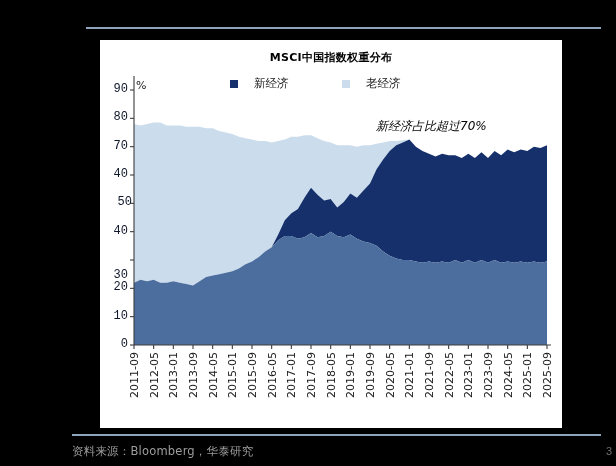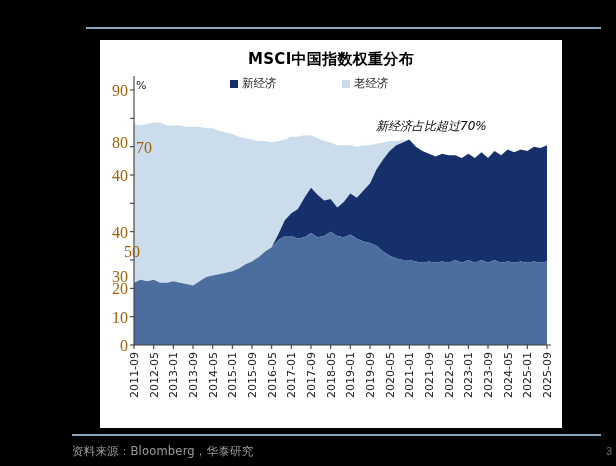--- a/index.html
+++ b/index.html
@@ -23,49 +23,49 @@
     position:absolute;right:4px;top:440px;color:#6f6f6f;font-size:11px;line-height:22px;
   }
 
   .panel{
     position:absolute;left:100px;top:40px;width:462px;height:388px;
     background:#ffffff;
   }
 
   .chart-title{
     position:absolute;left:0;top:10px;width:462px;text-align:center;
-    font-size:15px;font-weight:bold;color:#000;
+    font-size:11px;font-weight:bold;color:#000;
     font-family:"DejaVu Sans","Liberation Sans",sans-serif;
     letter-spacing:.3px;
   }
 
   .legend{position:absolute;left:0;top:36px;width:462px;height:16px;}
-  .legend-item{position:absolute;display:flex;align-items:center;gap:4px;
+  .legend-item{position:absolute;display:flex;align-items:center;gap:16px;
     font-size:11.5px;color:#1a1a1a;font-family:"DejaVu Sans","Liberation Sans",sans-serif;}
   .lg-new{left:130px;}
   .lg-old{left:242px;}
   .swatch{width:8px;height:8px;display:inline-block;}
 
   .unit{
     position:absolute;left:36px;top:39px;font-size:11px;color:#1a1a1a;
     font-family:"DejaVu Sans","Liberation Sans",sans-serif;
   }
 
   .annotation{
     position:absolute;left:276px;top:78px;
     font-size:12px;font-weight:normal;font-style:italic;color:#000;
     font-family:"DejaVu Sans","Liberation Sans",sans-serif;
     white-space:nowrap;
   }
 
   .plot-svg{position:absolute;left:0;top:0;width:462px;height:388px;}
 
   .ytick{
-    position:absolute;width:28px;text-align:right;font-size:16px;color:#a16207;
-    font-family:Liberation Serif, serif;
+    position:absolute;width:28px;text-align:right;font-size:12px;color:#0f172a;
+    font-family:Liberation Mono, monospace;
     transform:translateY(-8px);
   }
   .xtick{
     position:absolute;font-size:11px;color:#1a1a1a;
     font-family:"DejaVu Sans","Liberation Sans",sans-serif;
     writing-mode:vertical-rl;transform:rotate(180deg);
     transform-origin:center;white-space:nowrap;letter-spacing:0px;
   }
 </style>
 </head>
@@ -133,24 +133,24 @@
         <line x1="427.3333333333333" y1="305" x2="427.3333333333333" y2="309" stroke="#3c3c3c" stroke-width="1.1"></line>
         <line x1="447" y1="305" x2="447" y2="309" stroke="#3c3c3c" stroke-width="1.1"></line>
       </svg>
 
     <div id="yticks">
         <div class="ytick" style="left: 0px; top: 305px;">0</div>
         <div class="ytick" style="left: 0px; top: 276.667px;">10</div>
         <div class="ytick" style="left: 0px; top: 248.333px;">20</div>
         <div class="ytick" style="left: 0px; top: 236px;">30</div>
         <div class="ytick" style="left: 0px; top: 191.667px; text-align: right;">40</div>
-        <div class="ytick" style="left: 12px; top: 163.333px; margin-top: 48px;">50</div>
+        <div class="ytick" style="left: 4px; top: 163.333px;">50</div>
         <div class="ytick" style="left: 0px; top: 135px;">40</div>
-        <div class="ytick" style="left: 0px; top: 106.667px; padding-left: 24px;">70</div>
-        <div class="ytick" style="left: 0px; top: 78.3333px; margin-top: 24px;">80</div>
+        <div class="ytick" style="left: 0px; top: 106.667px;">70</div>
+        <div class="ytick" style="left: 0px; top: 78.3333px;">80</div>
         <div class="ytick" style="left: 0px; top: 50px;">90</div>
       </div>
     <div id="xticks">
         <div class="xtick" style="left: 28px; top: 312px;">2011-09</div>
         <div class="xtick" style="left: 47.6667px; top: 312px;">2012-05</div>
         <div class="xtick" style="left: 67.3333px; top: 312px;">2013-01</div>
         <div class="xtick" style="left: 87px; top: 312px;">2013-09</div>
         <div class="xtick" style="left: 106.667px; top: 312px;">2014-05</div>
         <div class="xtick" style="left: 126.333px; top: 312px;">2015-01</div>
         <div class="xtick" style="left: 146px; top: 312px;">2015-09</div>

